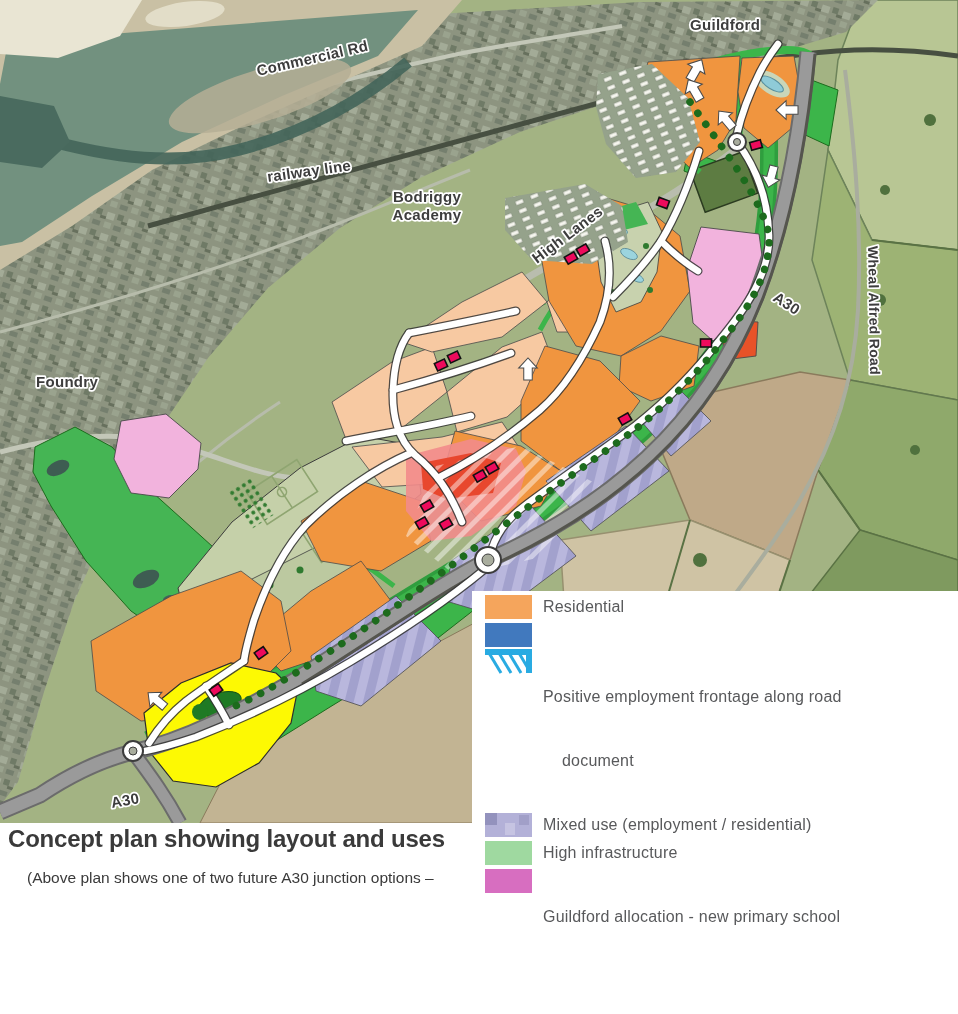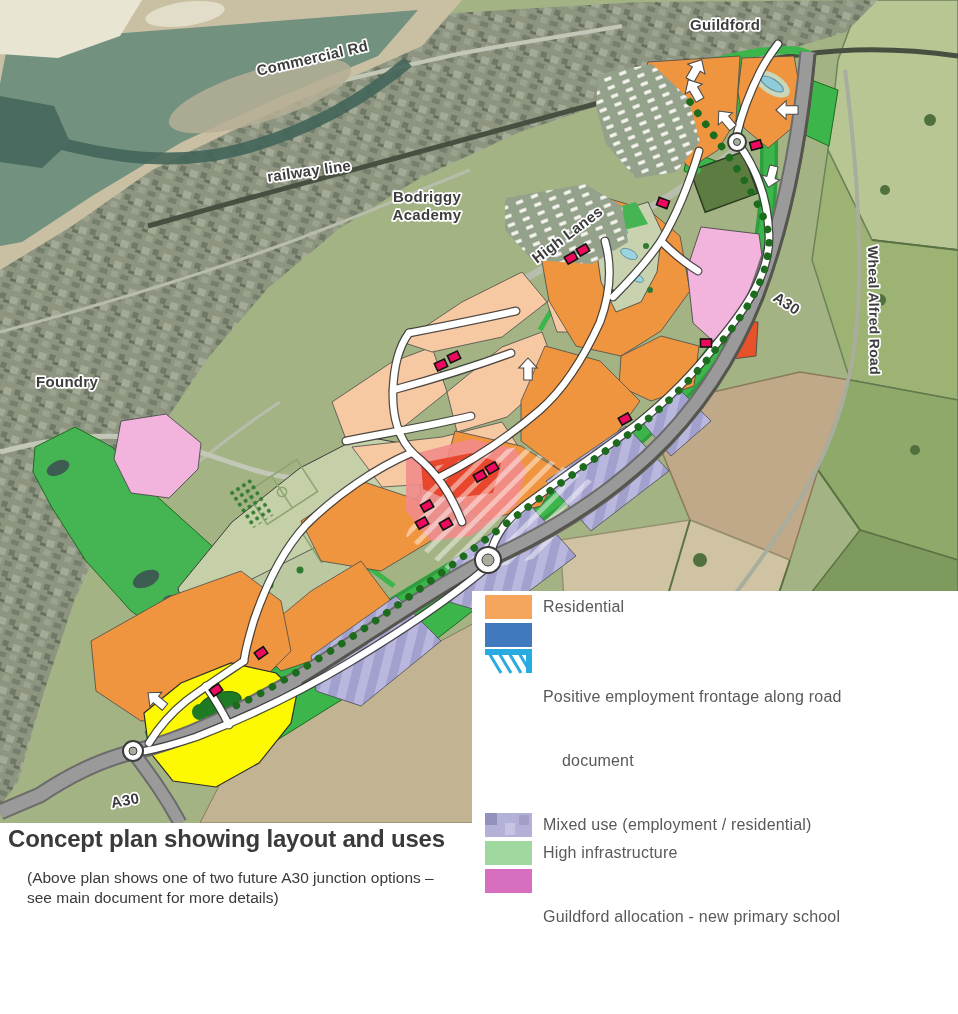--- a/index.html
+++ b/index.html
@@ -417,16 +417,15 @@
       <div class="l1">Guildford allocation - new primary school</div>
       
     </div>
   </div>
 
 </div>
 
 <div class="cap-title">Concept plan showing layout and uses</div>
 <div class="cap-sub">
   <div>(Above plan shows one of two future A30 junction options –</div>
-  <div>see main document for more details)</div>
 </div>
 
 </div>
 
 </body></html>

